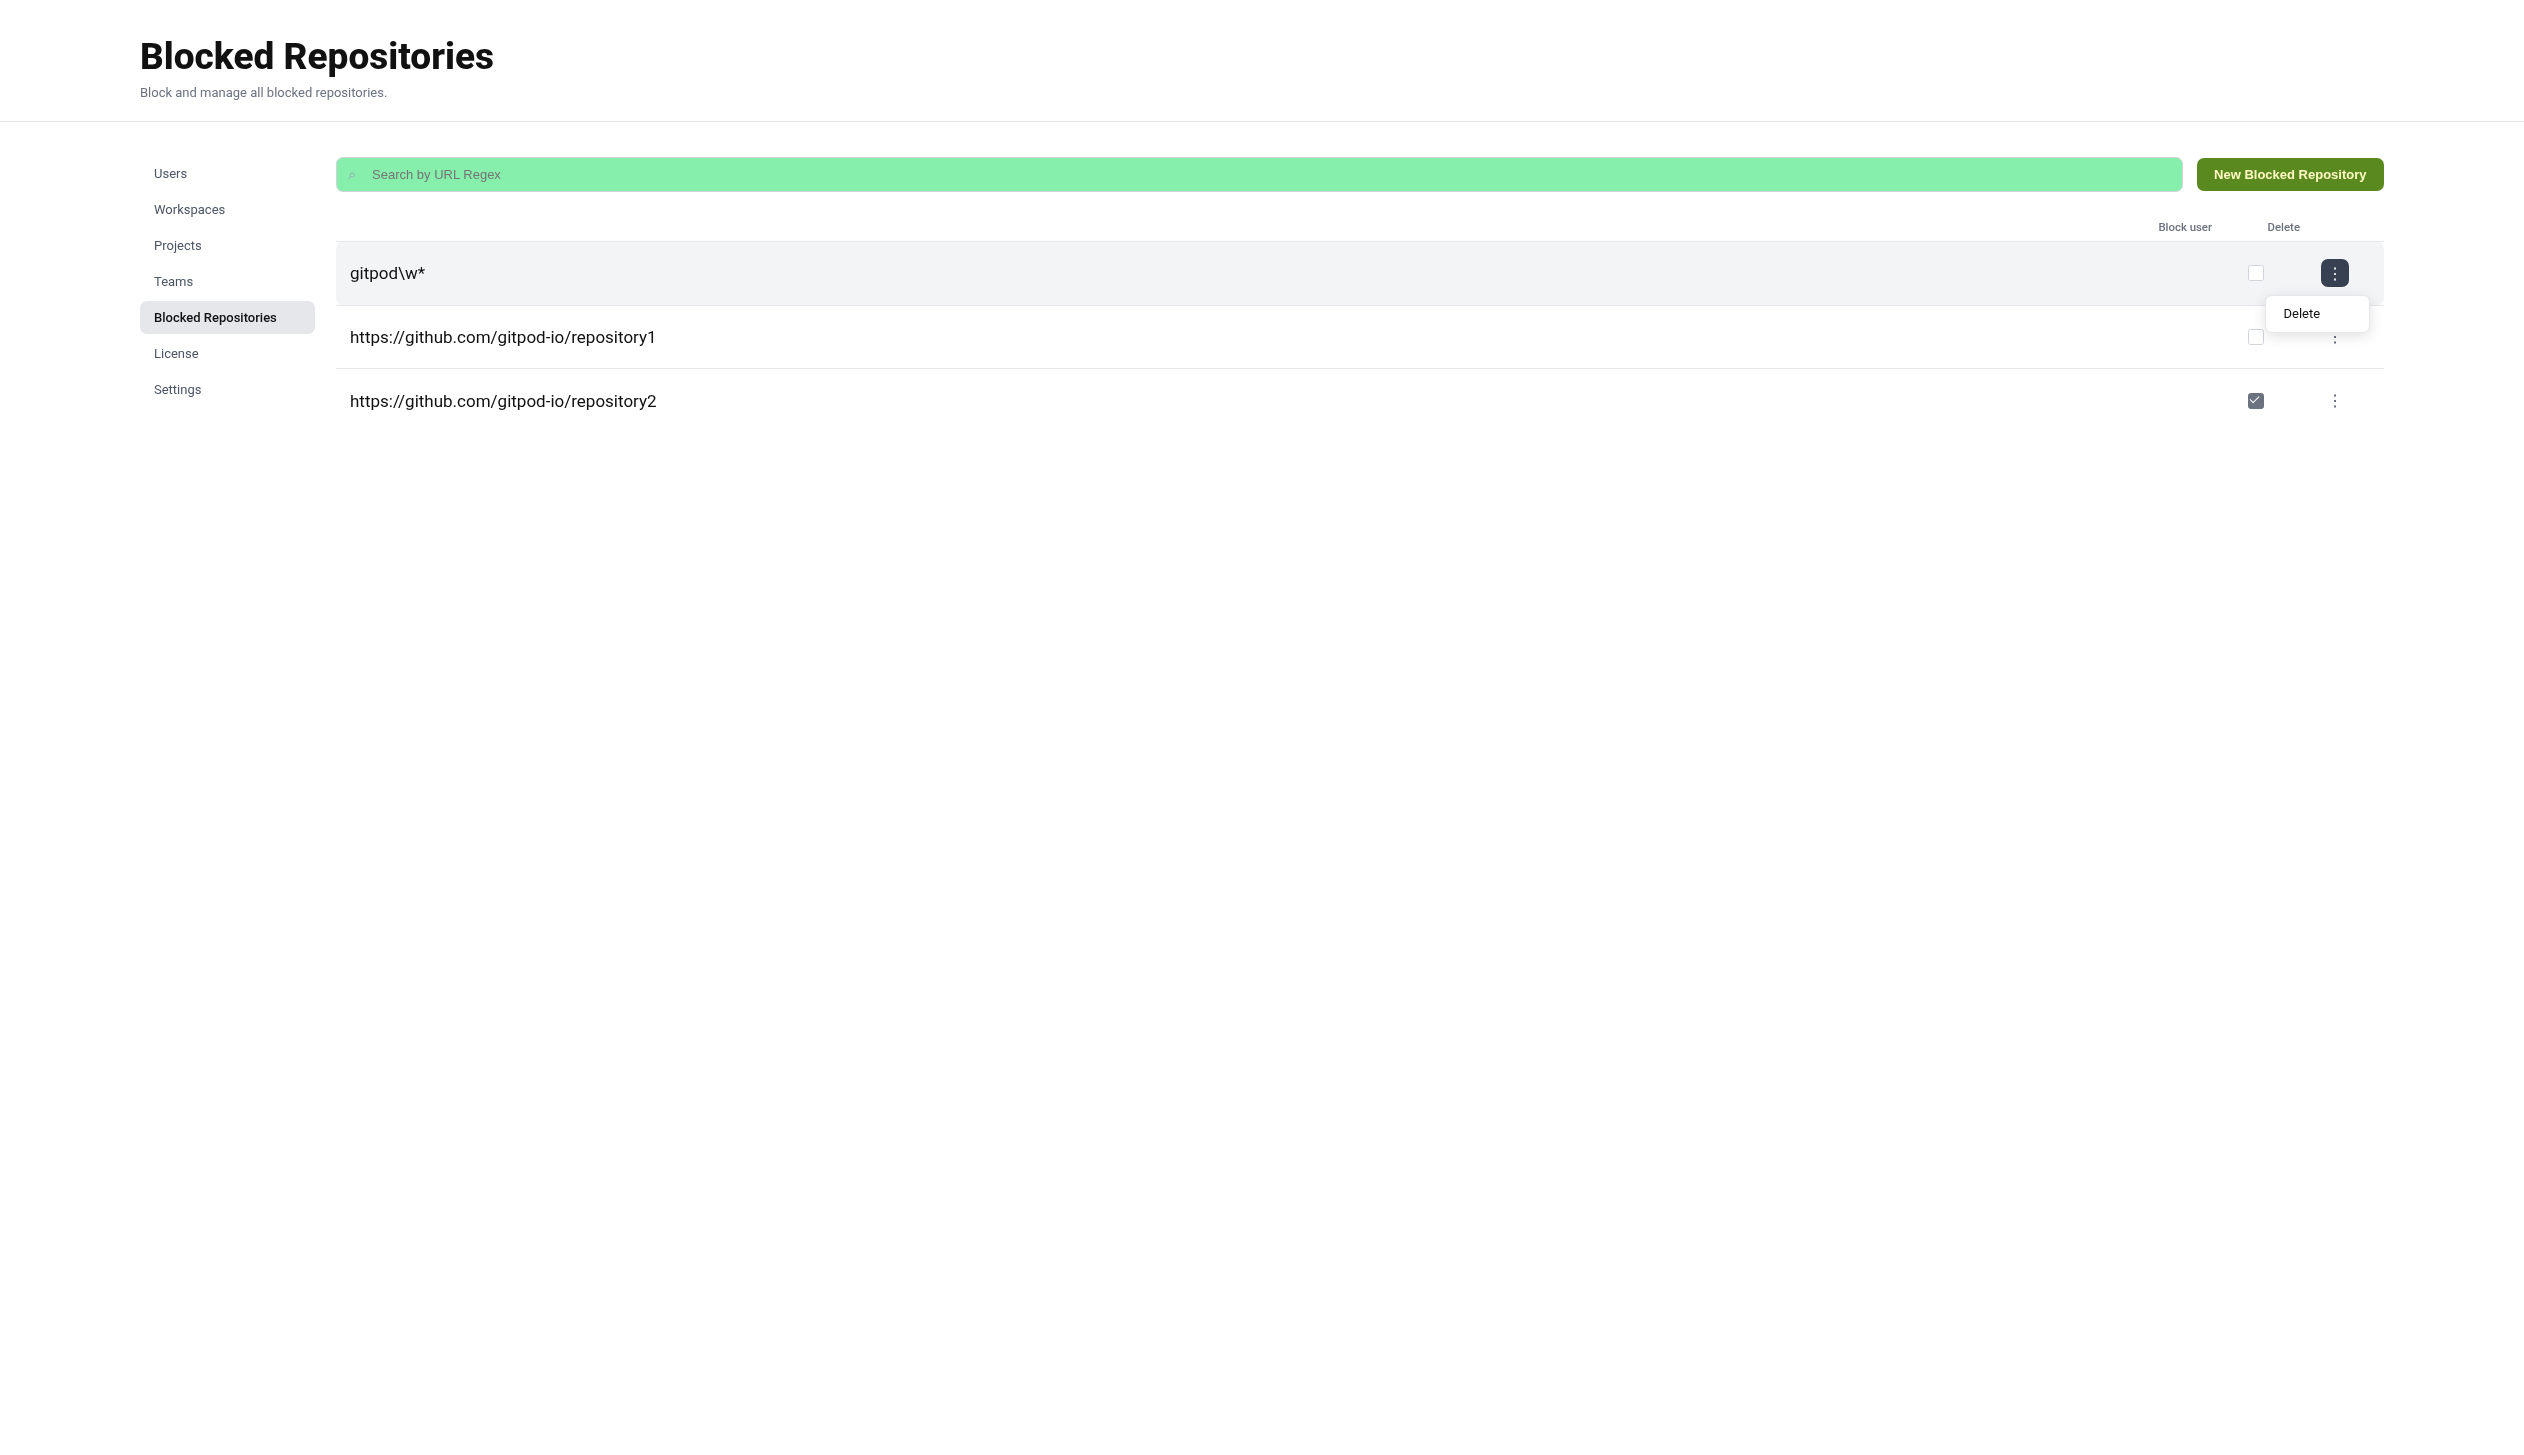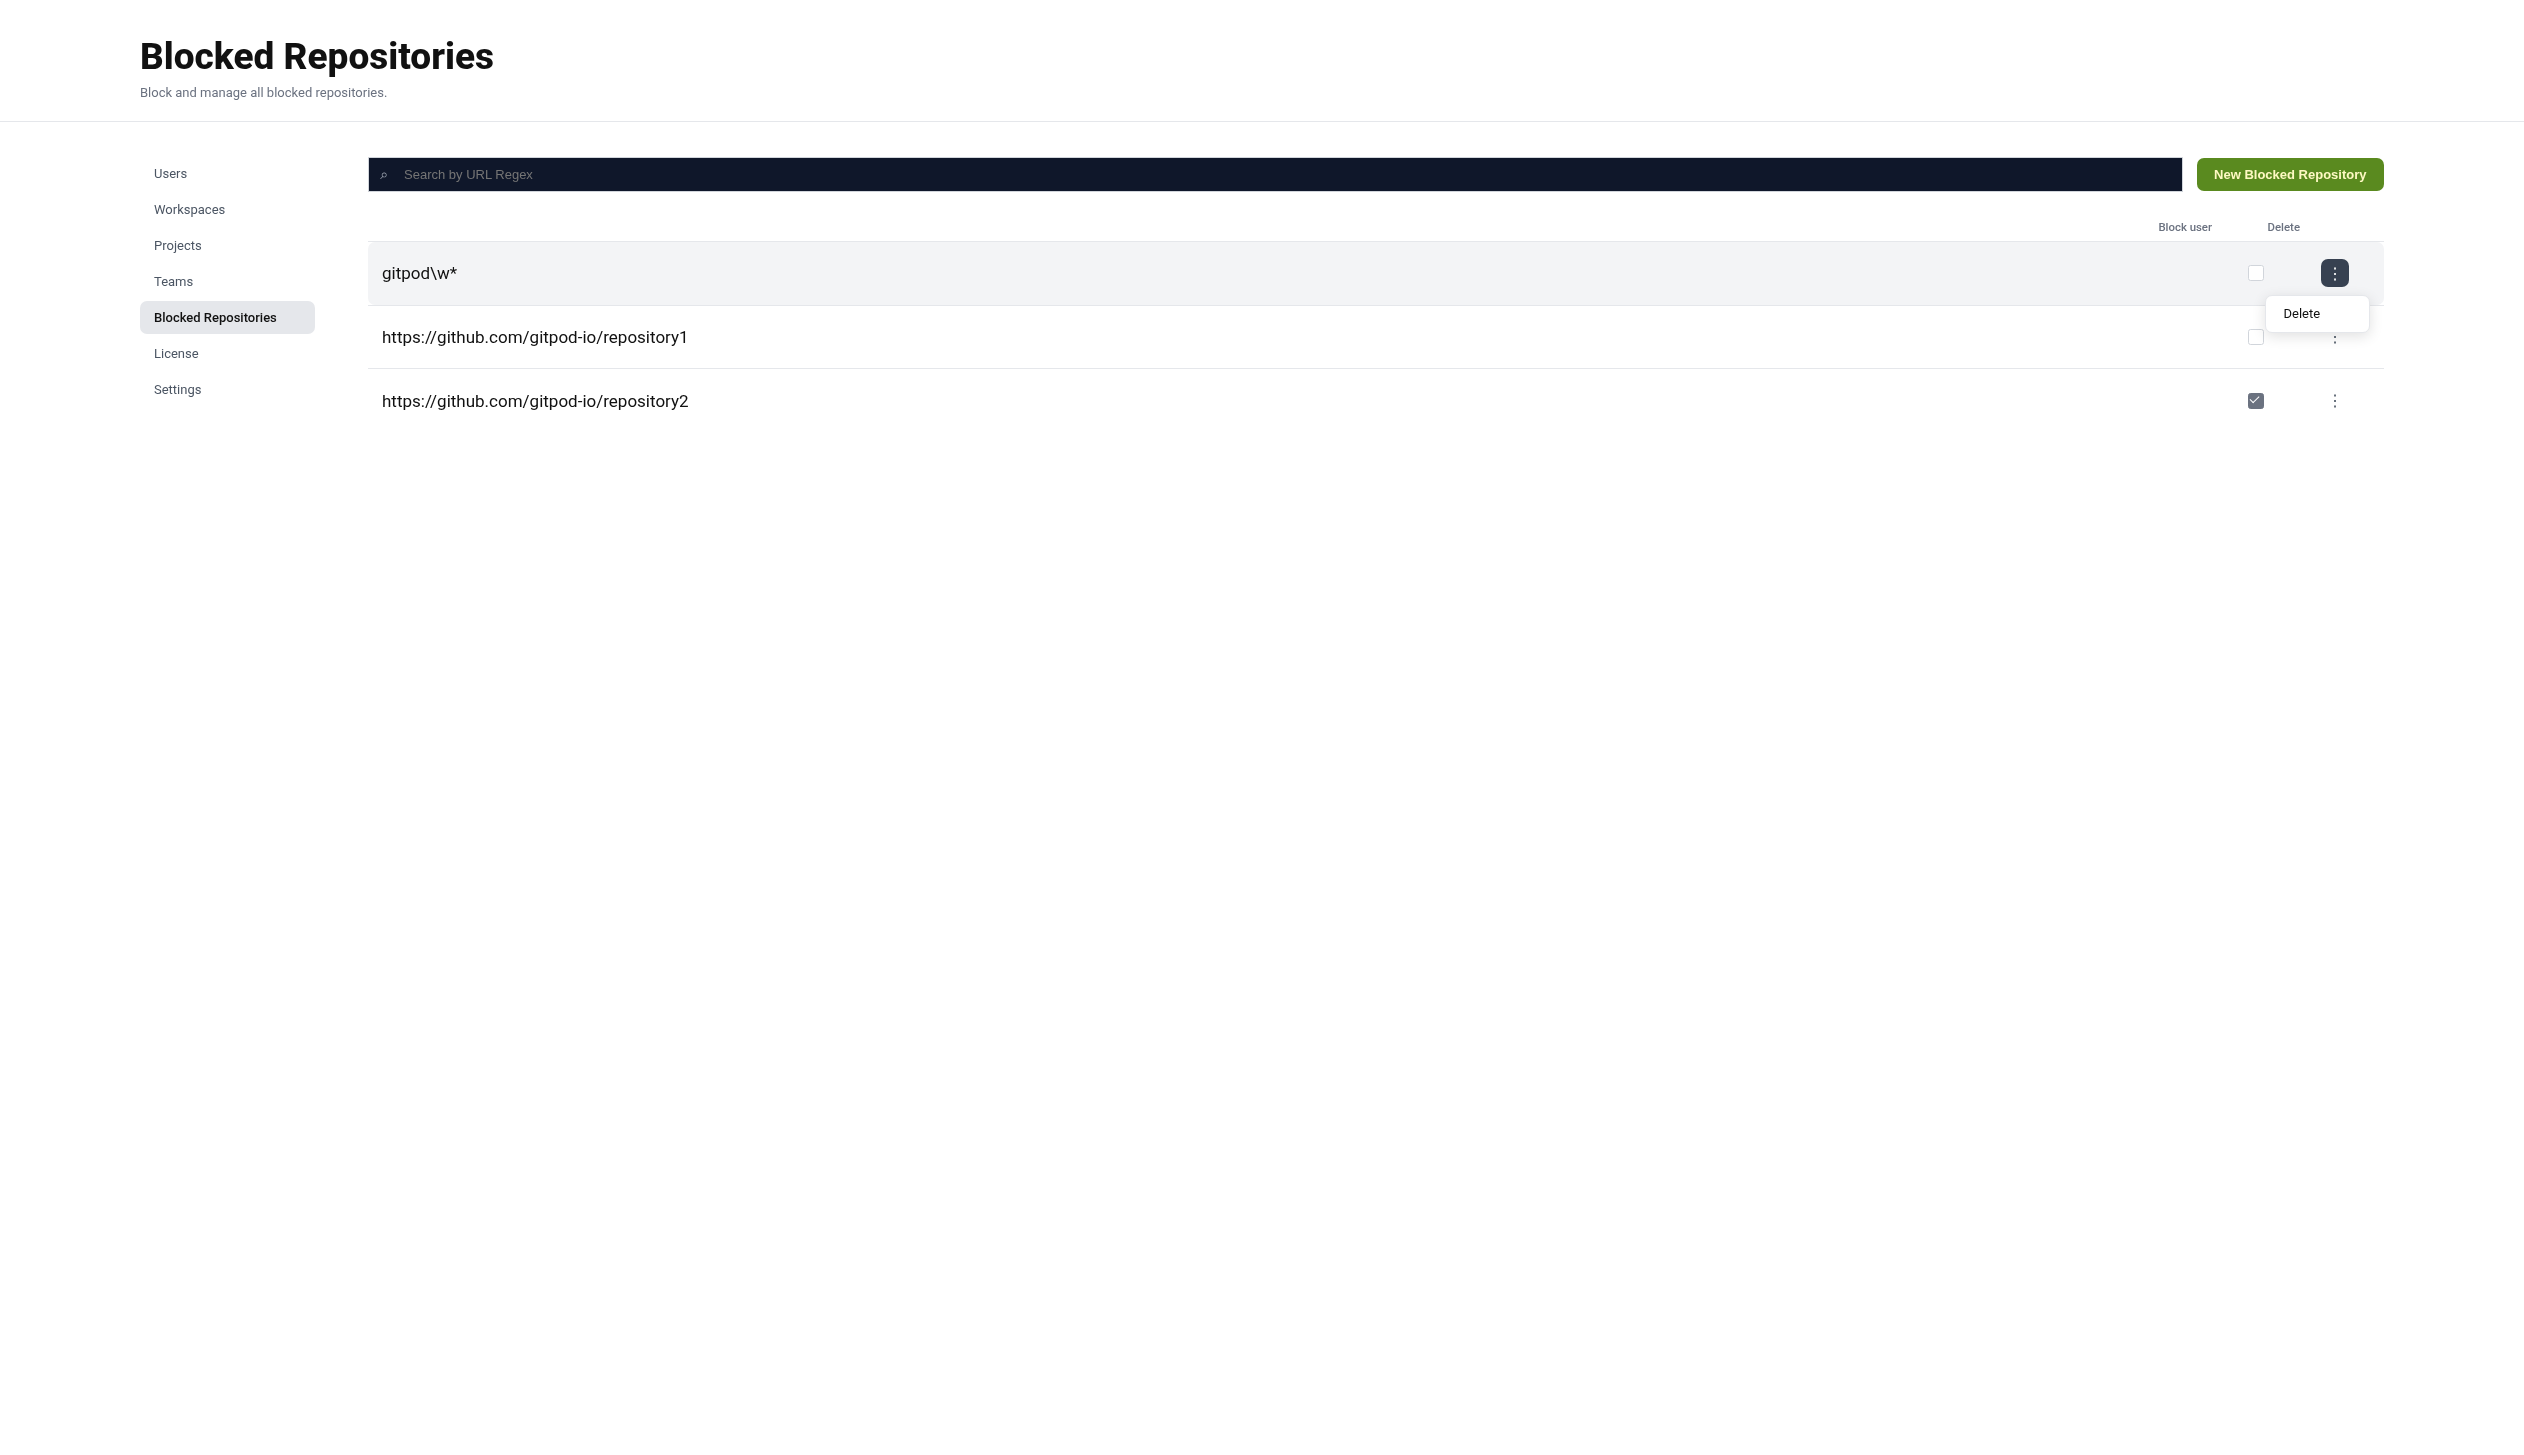--- a/index.html
+++ b/index.html
@@ -28,21 +28,21 @@
     }
 
     .header-subtitle {
       font-size: 13px;
       color: #6b7280;
     }
 
     .main-layout {
       display: flex;
       padding: 35px 140px;
-      gap: 53px;
+      gap: 21px;
     }
 
     .sidebar {
       width: 175px;
       flex-shrink: 0;
     }
 
     .sidebar-item {
       padding: 8.8px 14px;
       border-radius: 7px;
@@ -81,25 +81,25 @@
       top: 50%;
       transform: translateY(-50%);
       color: #9ca3af;
       font-size: 14px;
     }
 
     .search-input {
       width: 100%;
       padding: 8.8px 12.3px 8.8px 35px;
       border: 0.9px solid #d1d5db;
-      border-radius: 1px;
+      border-radius: 7px;
       font-size: 13px;
       color: #6b7280;
       outline: none;
-      background: #0f172a;
+      background: #86efac;
     }
 
     .btn-new {
       background: #5a8a1f;
       color: #fef9c3;
       border: none;
       border-radius: 7px;
       padding: 8.8px 17.5px;
       font-size: 13px;
       font-weight: 600;

